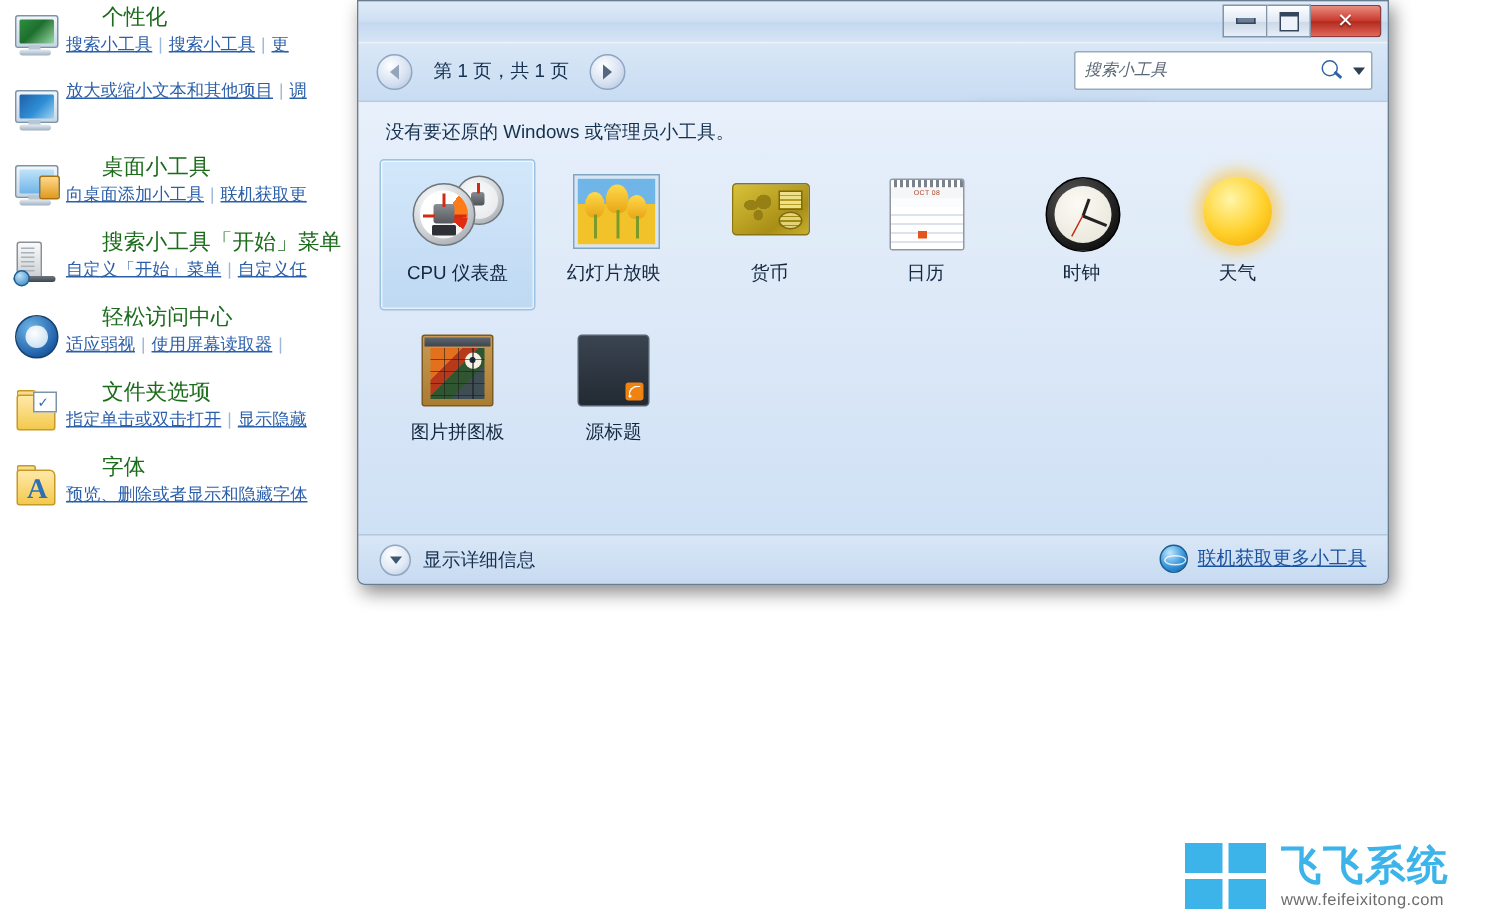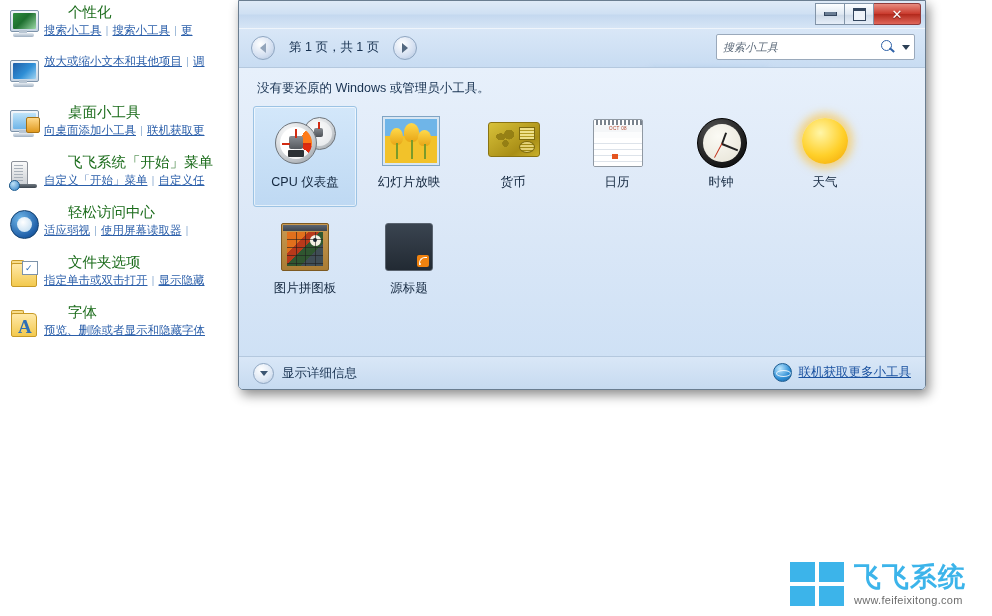--- a/index.html
+++ b/index.html
@@ -350,21 +350,21 @@
         <span class="tower-l" style="top:3px;"></span>
           <span class="tower-l" style="top:6px;"></span>
         <span class="tower-l" style="top:9px;"></span>
           <span class="tower-l" style="top:12px;"></span>
         <span class="tower-l" style="top:15px;"></span>
           <span class="tower-l" style="top:18px;"></span>
       </span>
       <span class="tower-base"></span>
       <span style="position:absolute;left:1px;top:22px;width:9px;height:9px;border-radius:50%;background:radial-gradient(circle at 35% 30%,#bfe3f8,#2f7fc4);border:1px solid #1d5d92;"></span>
     </div>
-    <div class="cpl-title">飞飞系统「开始」菜单</div>
+    <div class="cpl-title">搜索小工具「开始」菜单</div>
     <div class="cpl-links">
       <span class="lk">自定义「开始」菜单</span><span class="cpl-sep">|</span><span class="lk">自定义任</span>
     </div>
   </div>
 
   <div class="cpl-item">
     <div class="cpl-ico">
       <span class="eoa">
           <span class="eoa-in"></span>
         </span>

